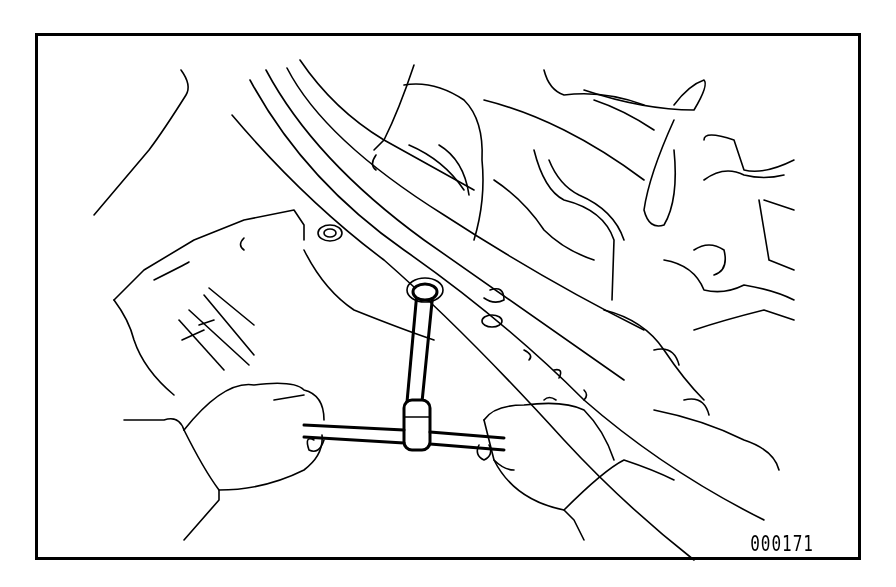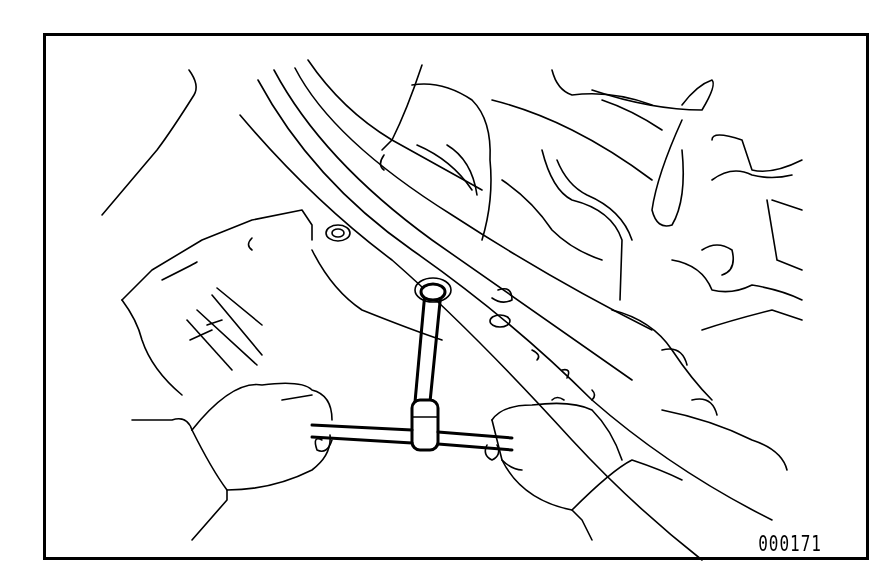--- a/index.html
+++ b/index.html
@@ -1,17 +1,17 @@
 <!DOCTYPE html>
 <html><head>
 <meta charset="utf-8">
 <style>
   html, body { margin: 0; padding: 0; background: #ffffff; }
   body { width: 896px; height: 587px; position: relative; overflow: hidden; font-family: "Liberation Sans", sans-serif; }
-  #figure { position: absolute; left: 12px; top: 0; width: 868px; height: 587px; }
+  #figure { position: absolute; left: 4px; top: 0; width: 868px; height: 587px; }
   .frame { position: absolute; left: 31px; top: 33px; width: 826px; height: 527px; border: 3px solid #000; box-sizing: border-box; }
   .code { position: absolute; right: 58px; bottom: 34px; font-family: "DejaVu Sans Mono", monospace; font-size: 16px; letter-spacing: 1px; color: #000; transform: scaleY(1.3); }
   svg { position: absolute; left: 0; top: 0; }
   .ln { fill: none; stroke: #000; stroke-width: 1.6; stroke-linecap: round; stroke-linejoin: round; }
   .th { fill: none; stroke: #000; stroke-width: 3; stroke-linecap: round; stroke-linejoin: round; }
   .wf { fill: #fff; stroke: #000; stroke-width: 3; }
 </style>
 </head>
 <body>
 

